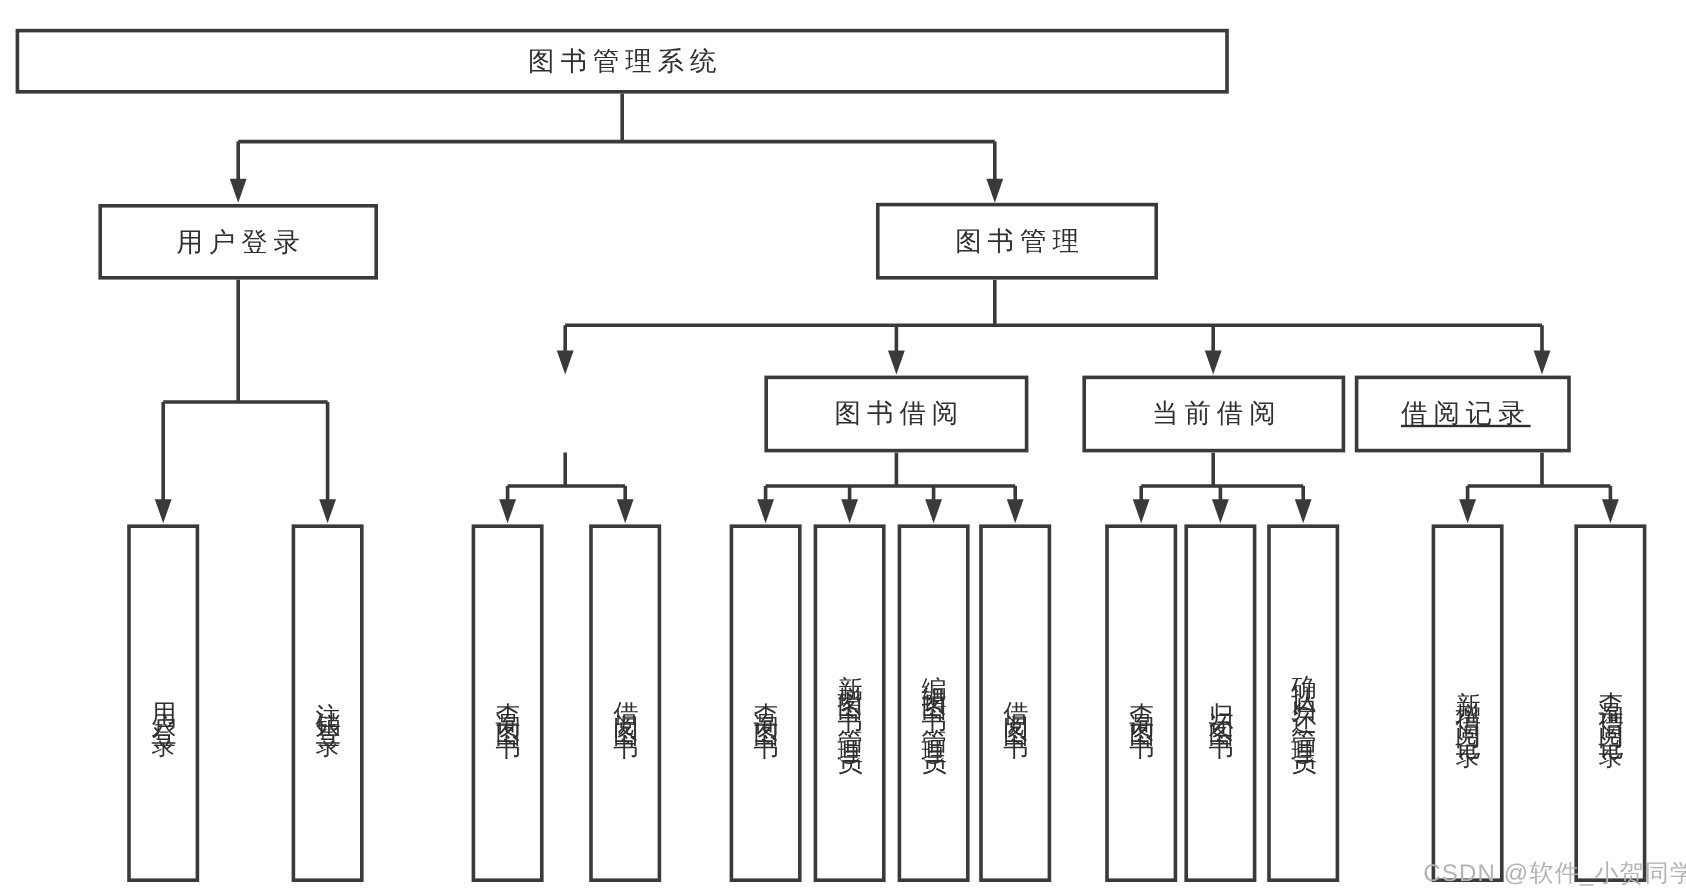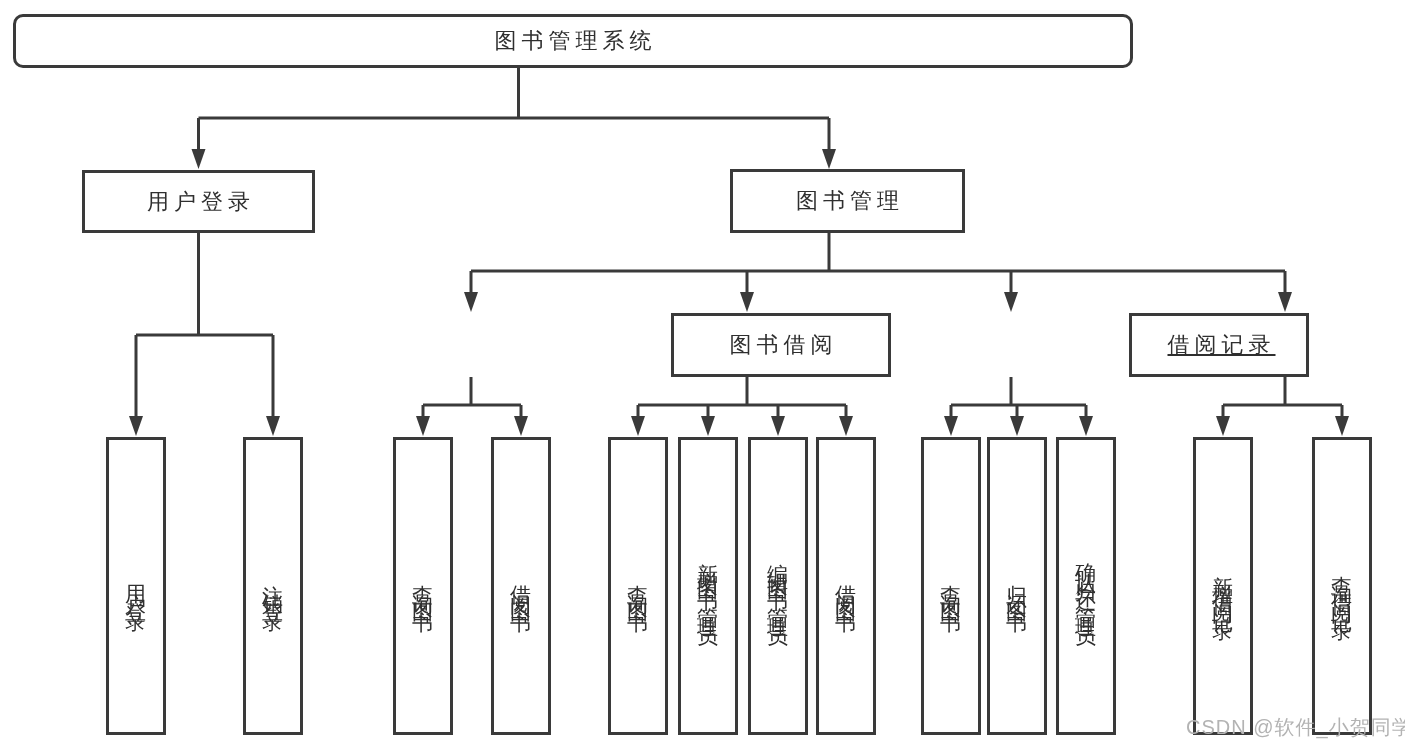--- a/index.html
+++ b/index.html
@@ -104,33 +104,36 @@
       <polygon points="771,416 785,416 778,436"></polygon>
       <polygon points="839,416 853,416 846,436"></polygon>
       <polygon points="944,416 958,416 951,436"></polygon>
       <polygon points="1010,416 1024,416 1017,436"></polygon>
       <polygon points="1079,416 1093,416 1086,436"></polygon>
       <polygon points="1216,416 1230,416 1223,436"></polygon>
       <polygon points="1335,416 1349,416 1342,436"></polygon>
     </g>
   </svg>
 
-  <div class="node h" style="left:13px; top:14px; width:1120px; height:54px;border-radius:10px;">
+  <div class="node h" style="left:13px; top:24px; width:1011px; height:54px;">
     <span>图书管理系统</span>
   </div>
 
   <div class="node h" style="left:82px; top:170px; width:233px; height:63px;">
     <span>用户登录</span>
   </div>
   <div class="node h" style="left:712px; top:169px; width:235px; height:64px;margin-left:18px;">
     <span>图书管理</span>
   </div>
 
-  <div class="node h" style="left:637px; top:313px; width:220px; height:64px;margin-left:34px;">
+  <div class="node h" style="left:637px; top:313px; width:220px; height:64px;">
     <span>图书借阅</span>
+  </div>
+  <div class="node h" style="left:902px; top:313px; width:219px; height:64px;">
+    <span>当前借阅</span>
   </div>
   <div class="node h" style="left:1129px; top:313px; width:180px; height:64px;text-decoration:underline;">
     <span>借阅记录</span>
   </div>
 
   <div class="node v" style="left:106px; top:437px; width:60px; height:298px;">
     <span>用户登录</span>
   </div>
   <div class="node v" style="left:243px; top:437px; width:60px; height:298px;">
     <span>注销登录</span>

